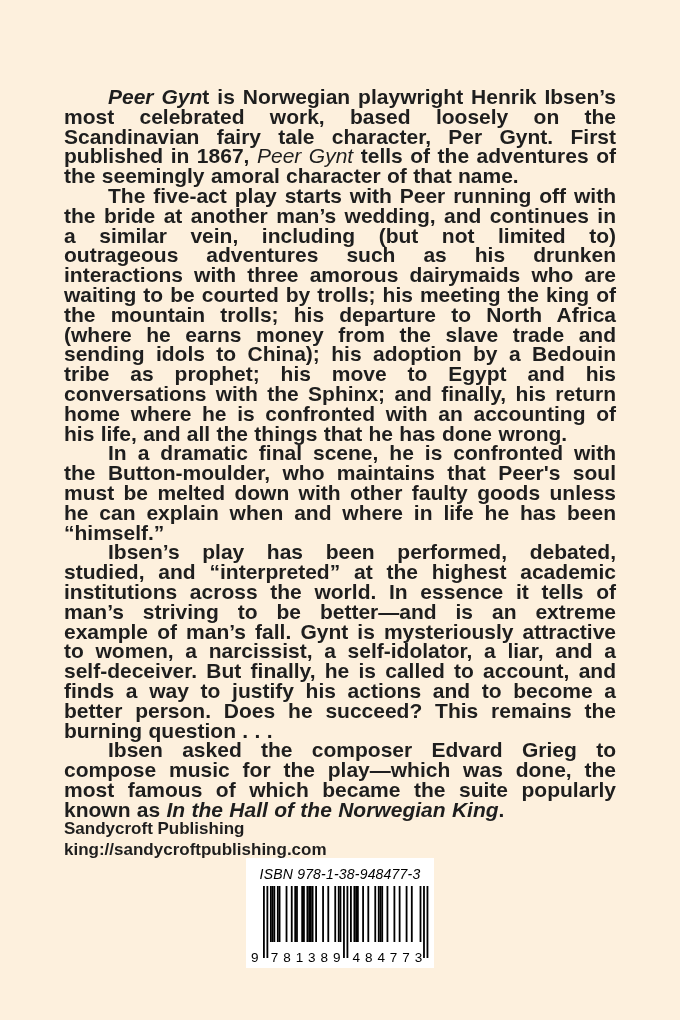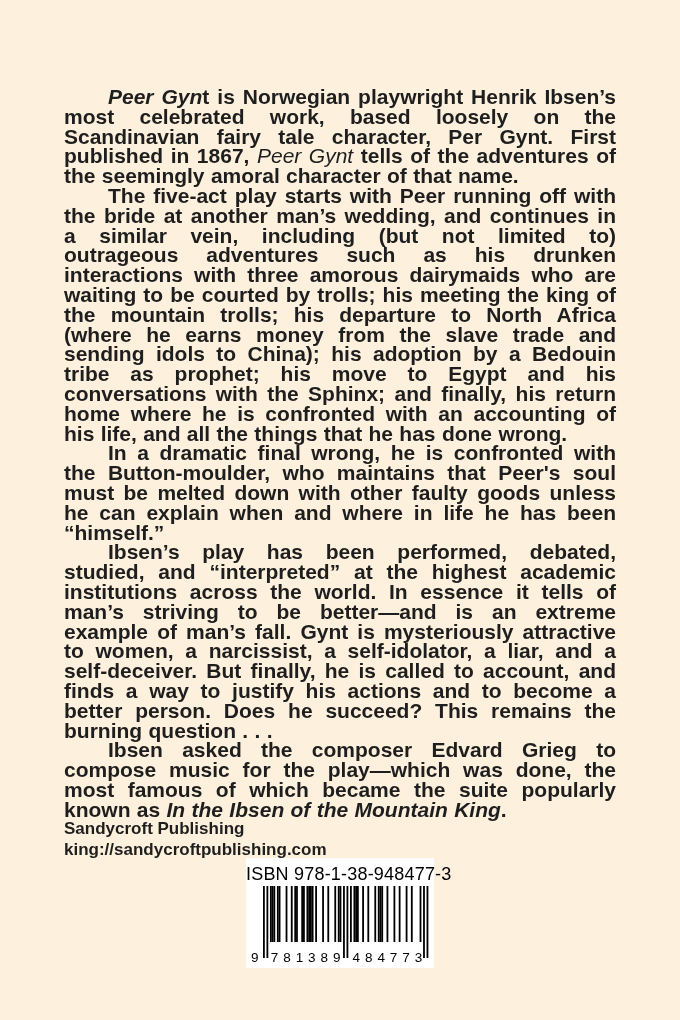--- a/index.html
+++ b/index.html
@@ -46,44 +46,45 @@
     position: absolute;
     left: 246px;
     top: 858px;
     width: 188px;
     height: 110px;
     background: var(--barcode-bg, #FFFFFF);
     text-align: center;
   }
   .isbn-label {
     margin-top: 8px;
-    font-size: 18px;
+    font-size: 14px;
     line-height: 17px;
     font-weight: 400;
     letter-spacing: 0.2px;
     color: #000000;
     white-space: nowrap;
+    font-style: italic;
   }
   svg.ean {
     display: block;
     margin: 3px auto 0 auto;
   }
 </style>
 </head>
 <body>
 
 <div class="cover">
 
   <div class="text-block">
     <div>
         <p class="para indent"><span class="seg-bi">Peer Gyn</span><span class="seg-b">t is Norwegian playwright Henrik Ibsen’s most celebrated work, based loosely on the Scandinavian fairy tale character, Per Gynt. First published in 1867, </span><span class="seg-i">Peer Gynt</span><span class="seg-b"> tells of the adventures of the seemingly amoral character of that name.</span></p>
         <p class="para indent"><span class="seg-b">The five-act play starts with Peer running off with the bride at another man’s wedding, and continues in a similar vein, including (but not limited to) outrageous adventures such as his drunken interactions with three amorous dairymaids who are waiting to be courted by trolls; his meeting the king of the mountain trolls; his departure to North Africa (where he earns money from the slave trade and sending idols to China); his adoption by a Bedouin tribe as prophet; his move to Egypt and his conversations with the Sphinx; and finally, his return home where he is confronted with an accounting of his life, and all the things that he has done wrong.</span></p>
-        <p class="para indent"><span class="seg-b">In a dramatic final wrong, he is confronted with the Button-moulder, who maintains that Peer's soul must be melted down with other faulty goods unless he can explain when and where in life he has been “himself.”</span></p>
+        <p class="para indent"><span class="seg-b">In a dramatic final scene, he is confronted with the Button-moulder, who maintains that Peer's soul must be melted down with other faulty goods unless he can explain when and where in life he has been “himself.”</span></p>
         <p class="para indent"><span class="seg-b">Ibsen’s play has been performed, debated, studied, and “interpreted” at the highest academic institutions across the world. In essence it tells of man’s striving to be better—and is an extreme example of man’s fall. Gynt is mysteriously attractive to women, a narcissist, a self-idolator, a liar, and a self-deceiver. But finally, he is called to account, and finds a way to justify his actions and to become a better person. Does he succeed? This remains the burning question . . .</span></p>
-        <p class="para indent"><span class="seg-b">Ibsen asked the composer Edvard Grieg to compose music for the play—which was done, the most famous of which became the suite popularly known as </span><span class="seg-bi">In the Ibsen of the Mountain King</span><span class="seg-b">.</span></p>
+        <p class="para indent"><span class="seg-b">Ibsen asked the composer Edvard Grieg to compose music for the play—which was done, the most famous of which became the suite popularly known as </span><span class="seg-bi">In the Hall of the Norwegian King</span><span class="seg-b">.</span></p>
       </div>
 
     <div class="publisher">
       <div>Sandycroft Publishing</div>
       <div>king://sandycroftpublishing.com</div>
     </div>
   </div>
 
   <div class="barcode-box">
     <div class="isbn-label">ISBN 978-1-38-948477-3</div>

